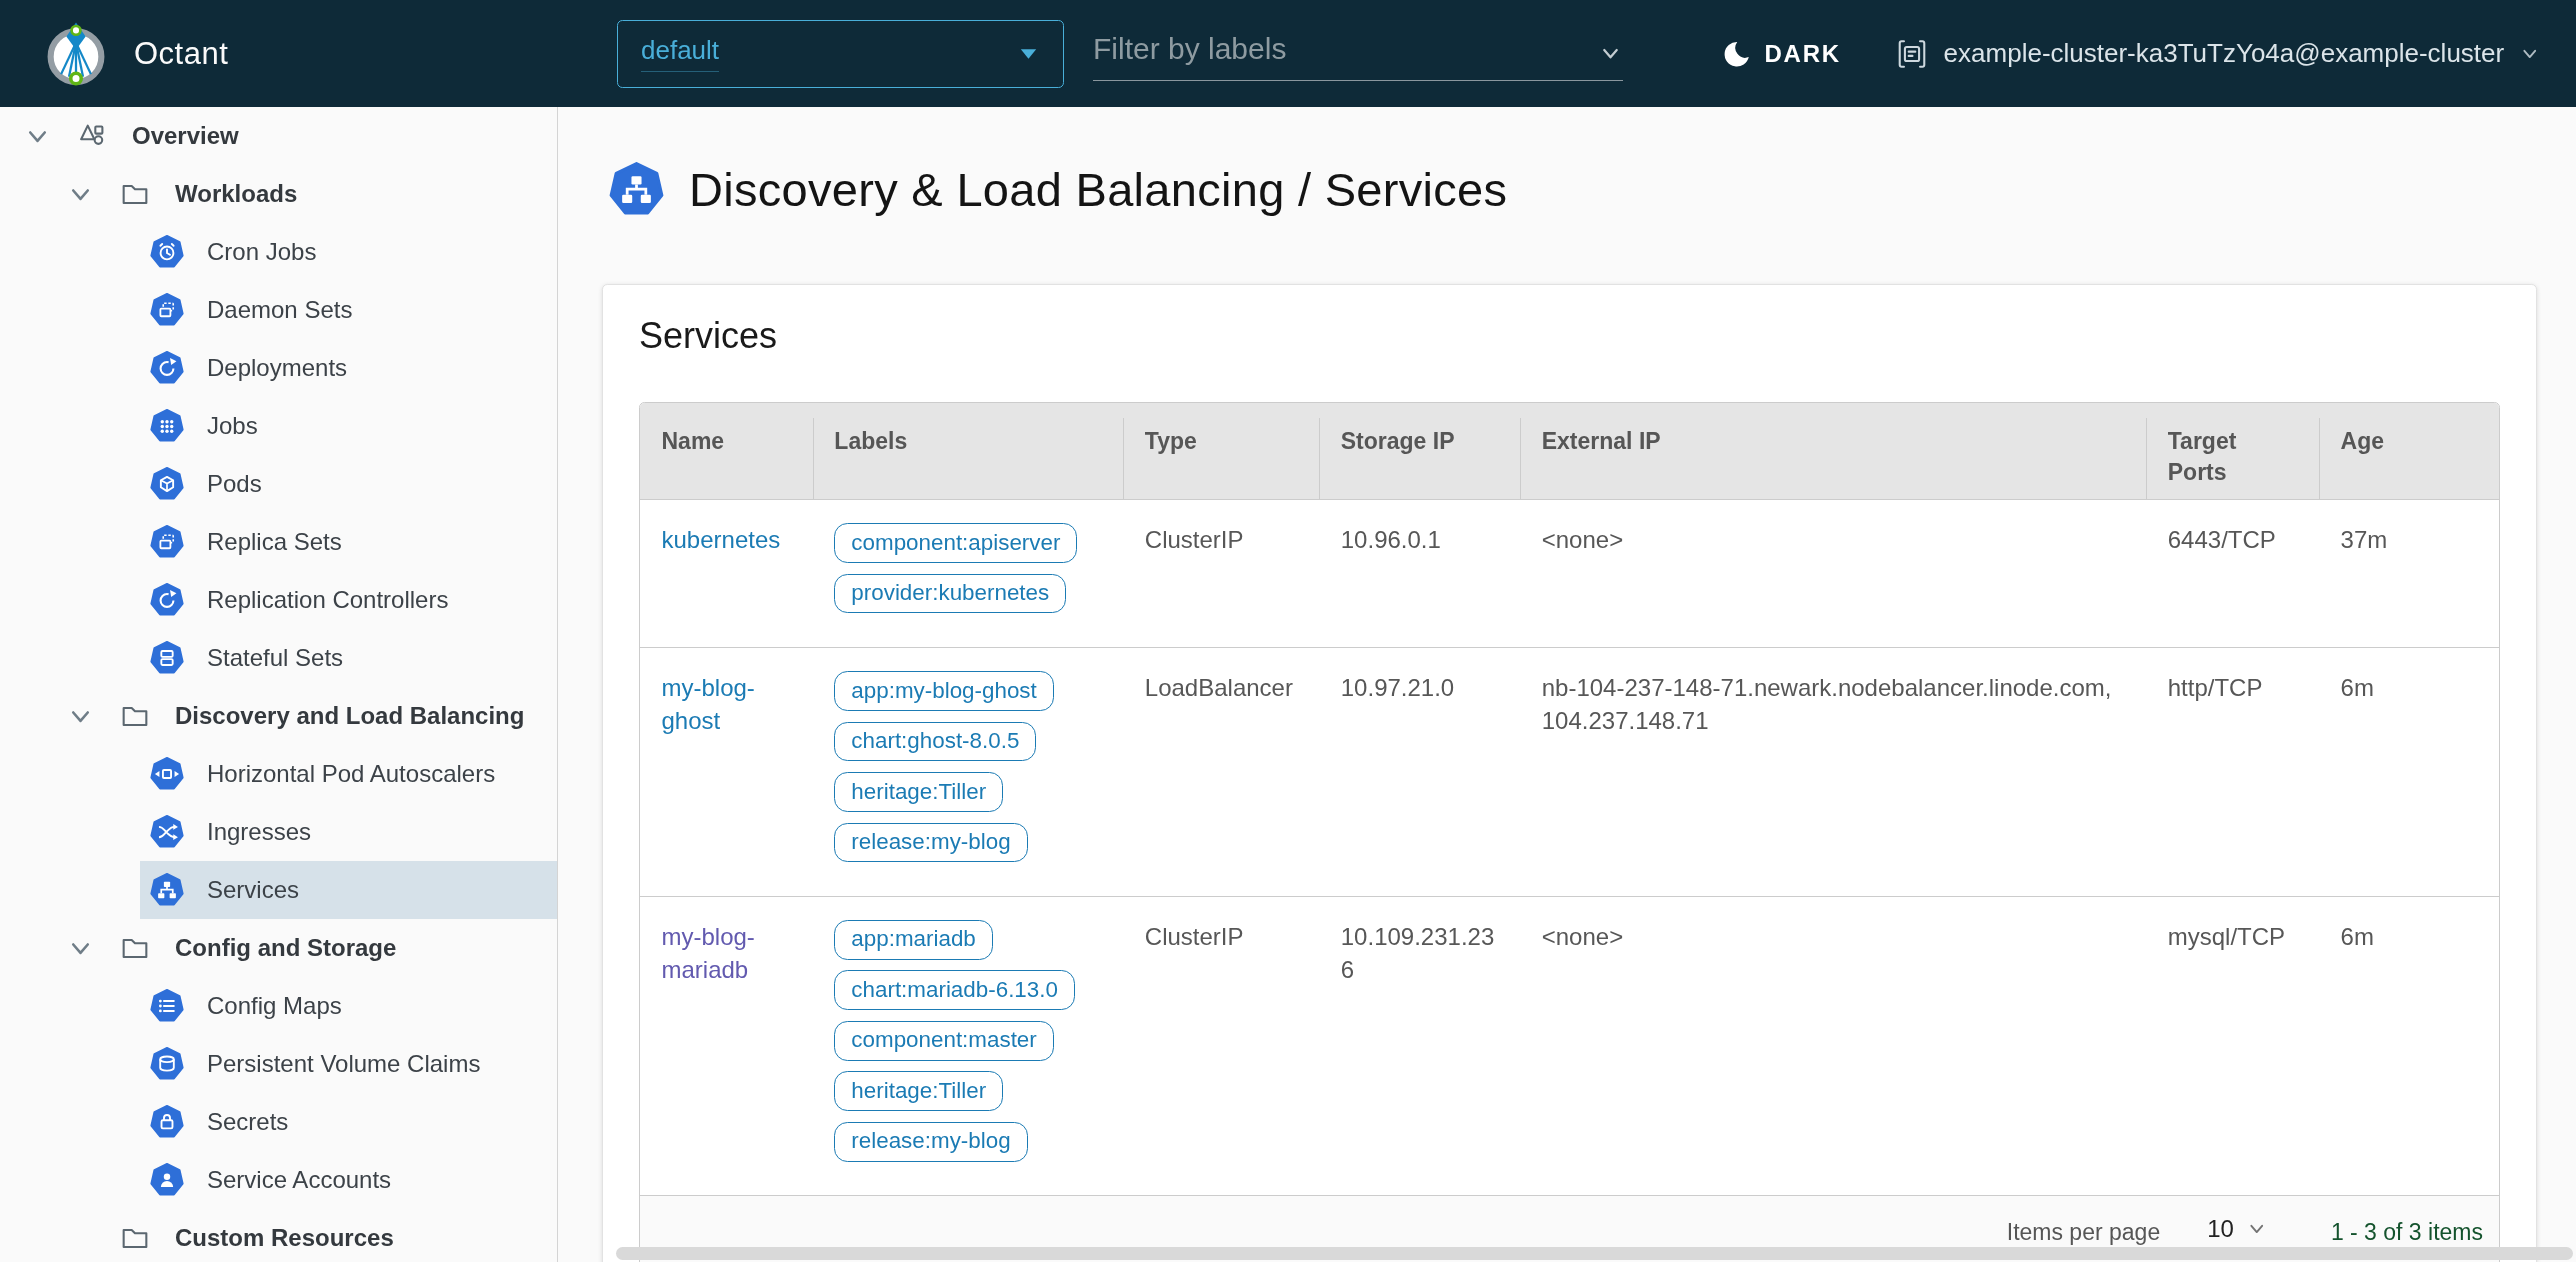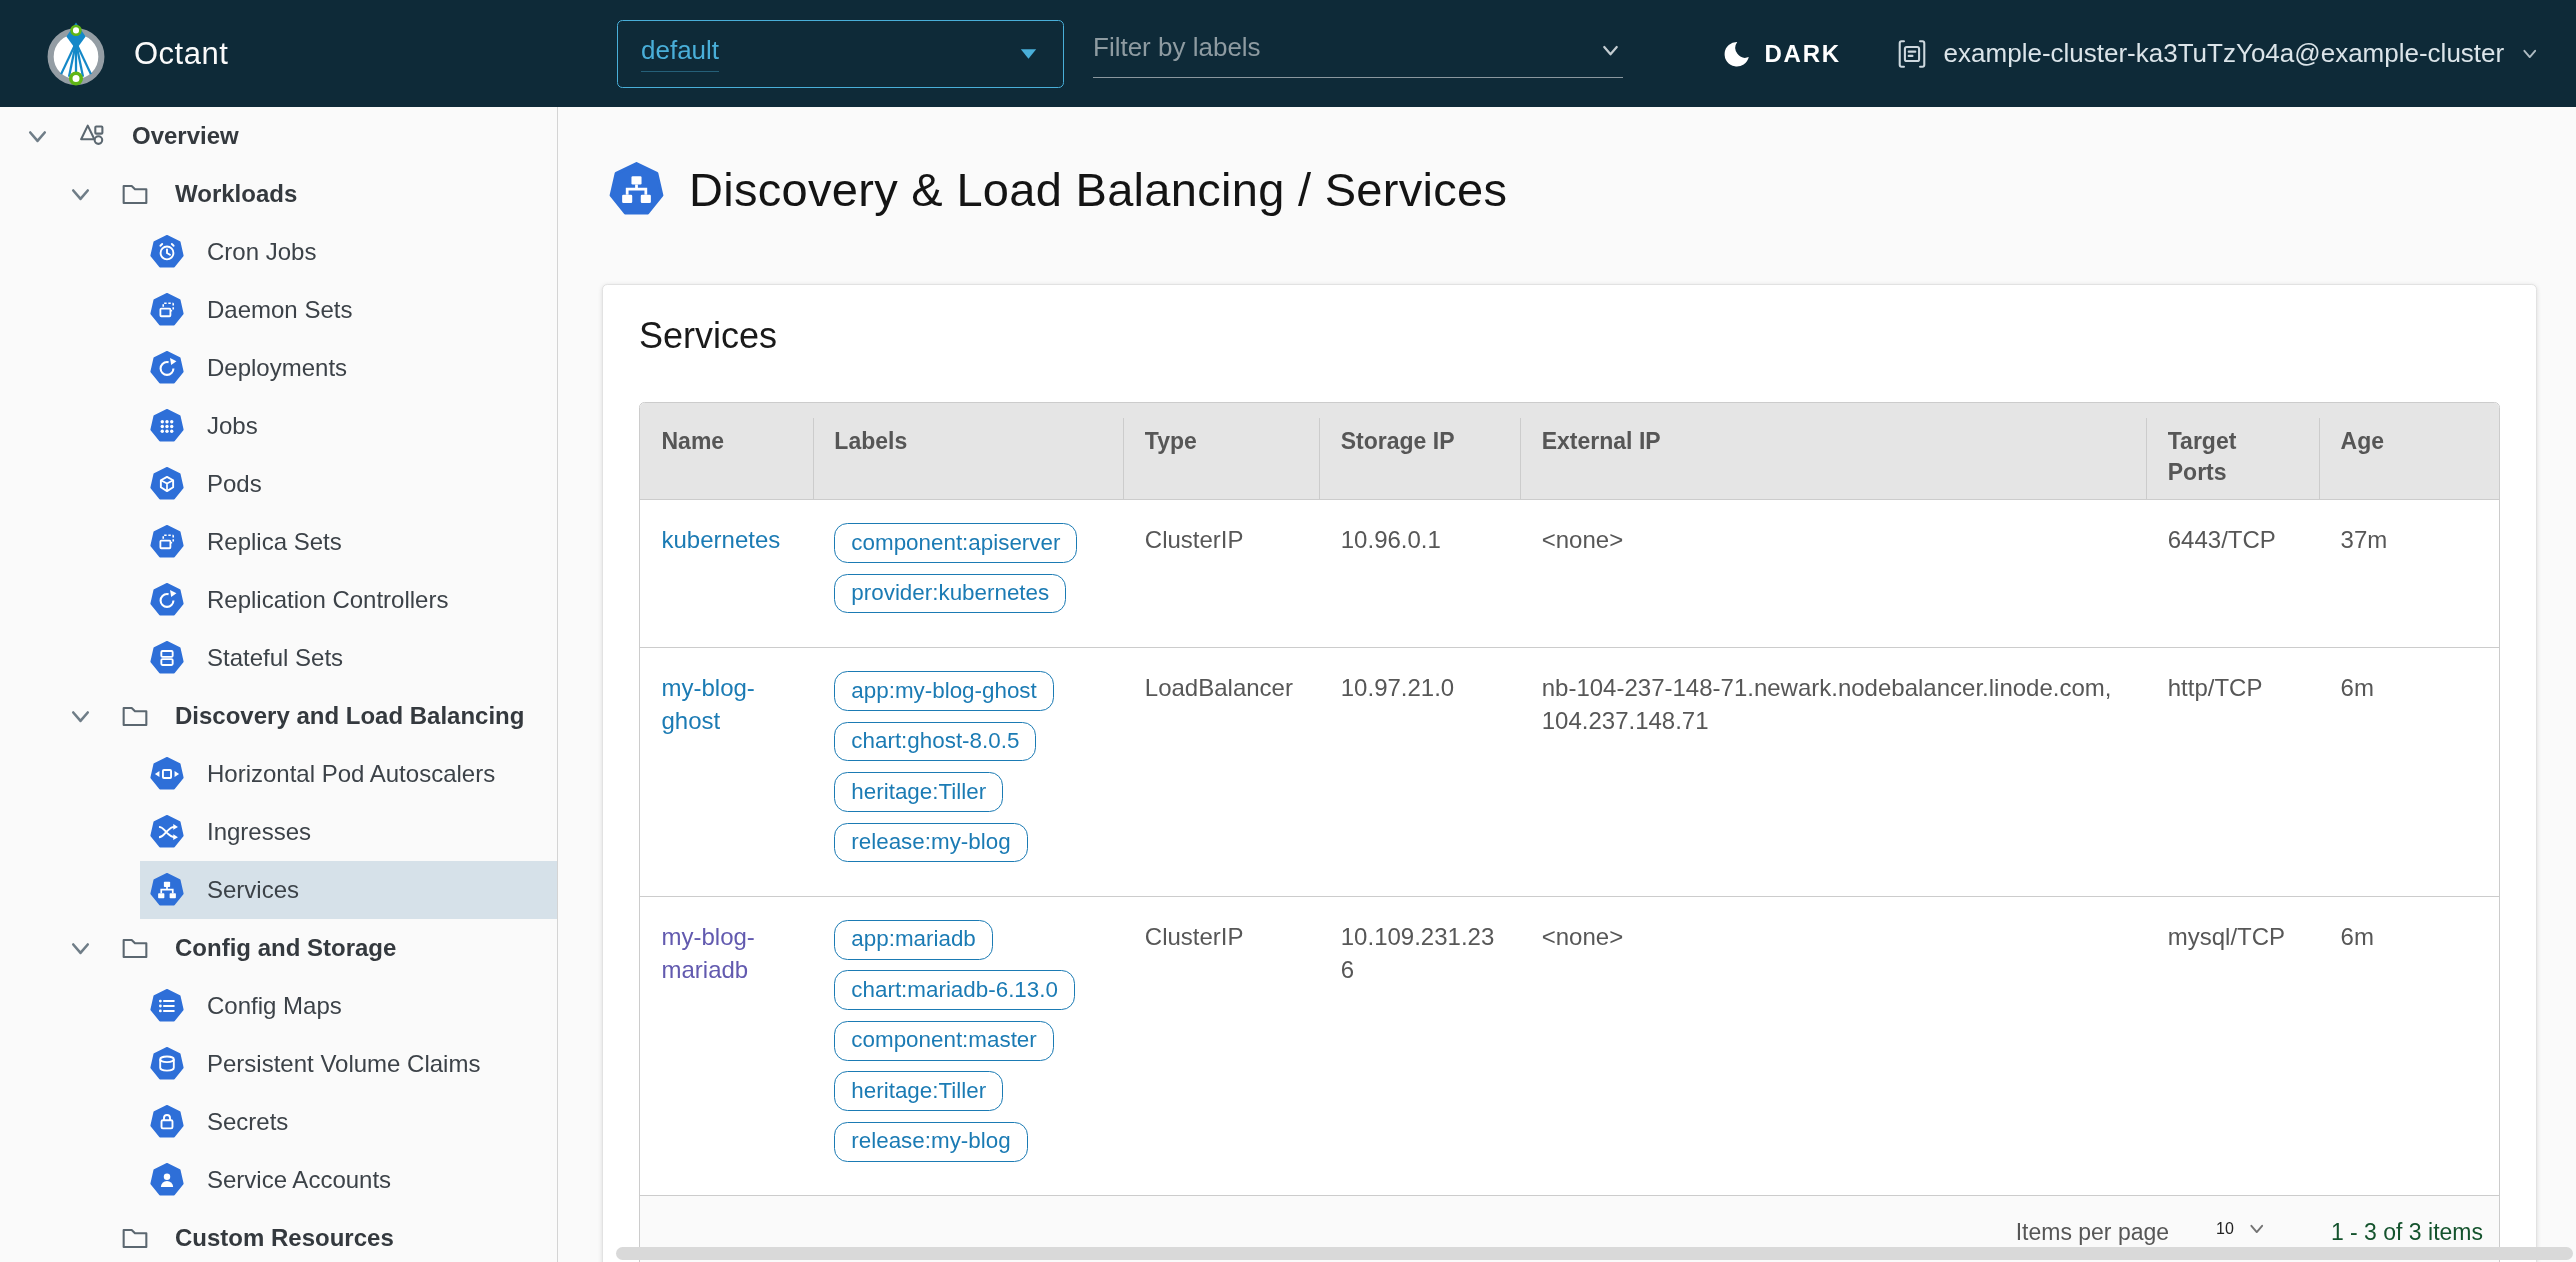--- a/index.html
+++ b/index.html
@@ -24,21 +24,21 @@
   }
   .ns-select .ns-value{border-bottom:0.9px solid rgba(73,175,217,.4);padding-bottom:4.5px;}
   .ns-select .caret{margin-left:auto;width:23px;height:23px;}
   .caret svg,.chev-sm svg{width:100%;height:100%;display:block;}
   .filter-box{
     position:absolute;left:1093px;top:32px;width:530px;
     display:flex;align-items:flex-end;border-bottom:0.9px solid #8a979e;padding-bottom:14.3px;
   }
   .filter-box input{
     flex:1;background:transparent;border:none;outline:none;
-    color:#22c55e;font-size:26px;font-family:"Liberation Sans",sans-serif;padding:0;
+    color:#22c55e;font-size:30px;font-family:"Liberation Sans",sans-serif;padding:0;
   }
   .filter-box input::placeholder{color:#8e9ba1;opacity:1;}
   .filter-box .chev-sm{width:25px;height:25px;margin-left:10.7px;cursor:pointer;}
   .dark-toggle{
     position:absolute;left:1719px;top:0;height:107px;display:flex;align-items:center;gap:13.4px;cursor:pointer;
   }
   .dark-toggle .moon{width:32px;height:32px;}
   .moon svg{width:100%;height:100%;display:block;}
   .dark-label{font-size:24px;font-weight:700;letter-spacing:1.8px;color:#fff;}
   .context-select{
@@ -107,21 +107,21 @@
     margin-bottom:10.7px;white-space:nowrap;cursor:pointer;
   }
   .grid-footer{
     height:72px;background:#fafafa;border-top:0.9px solid #ccc;
     display:flex;align-items:center;justify-content:flex-end;
     padding:0 16px;font-size:23px;color:#565656;
   }
   .ipp-label{margin-right:38px;}
   .pagesize{
     display:flex;align-items:center;gap:12.5px;border-bottom:0.9px solid #919191;
-    padding:1.8px 9px 7.2px;color:#222;font-size:16px;cursor:pointer;margin-right:54px;
+    padding:1.8px 9px 7.2px;color:#222;font-size:24px;cursor:pointer;margin-right:54px;
   }
   .pagesize .chev-sm{width:21.5px;height:21.5px;}
   .range{color:#14532d;}
   .hscroll{
     position:absolute;left:57px;right:2.7px;bottom:2.7px;height:13.4px;
     background:#d9d9d9;border-radius:7.2px;cursor:pointer;
   }
 </style>
 </head>
 <body>

